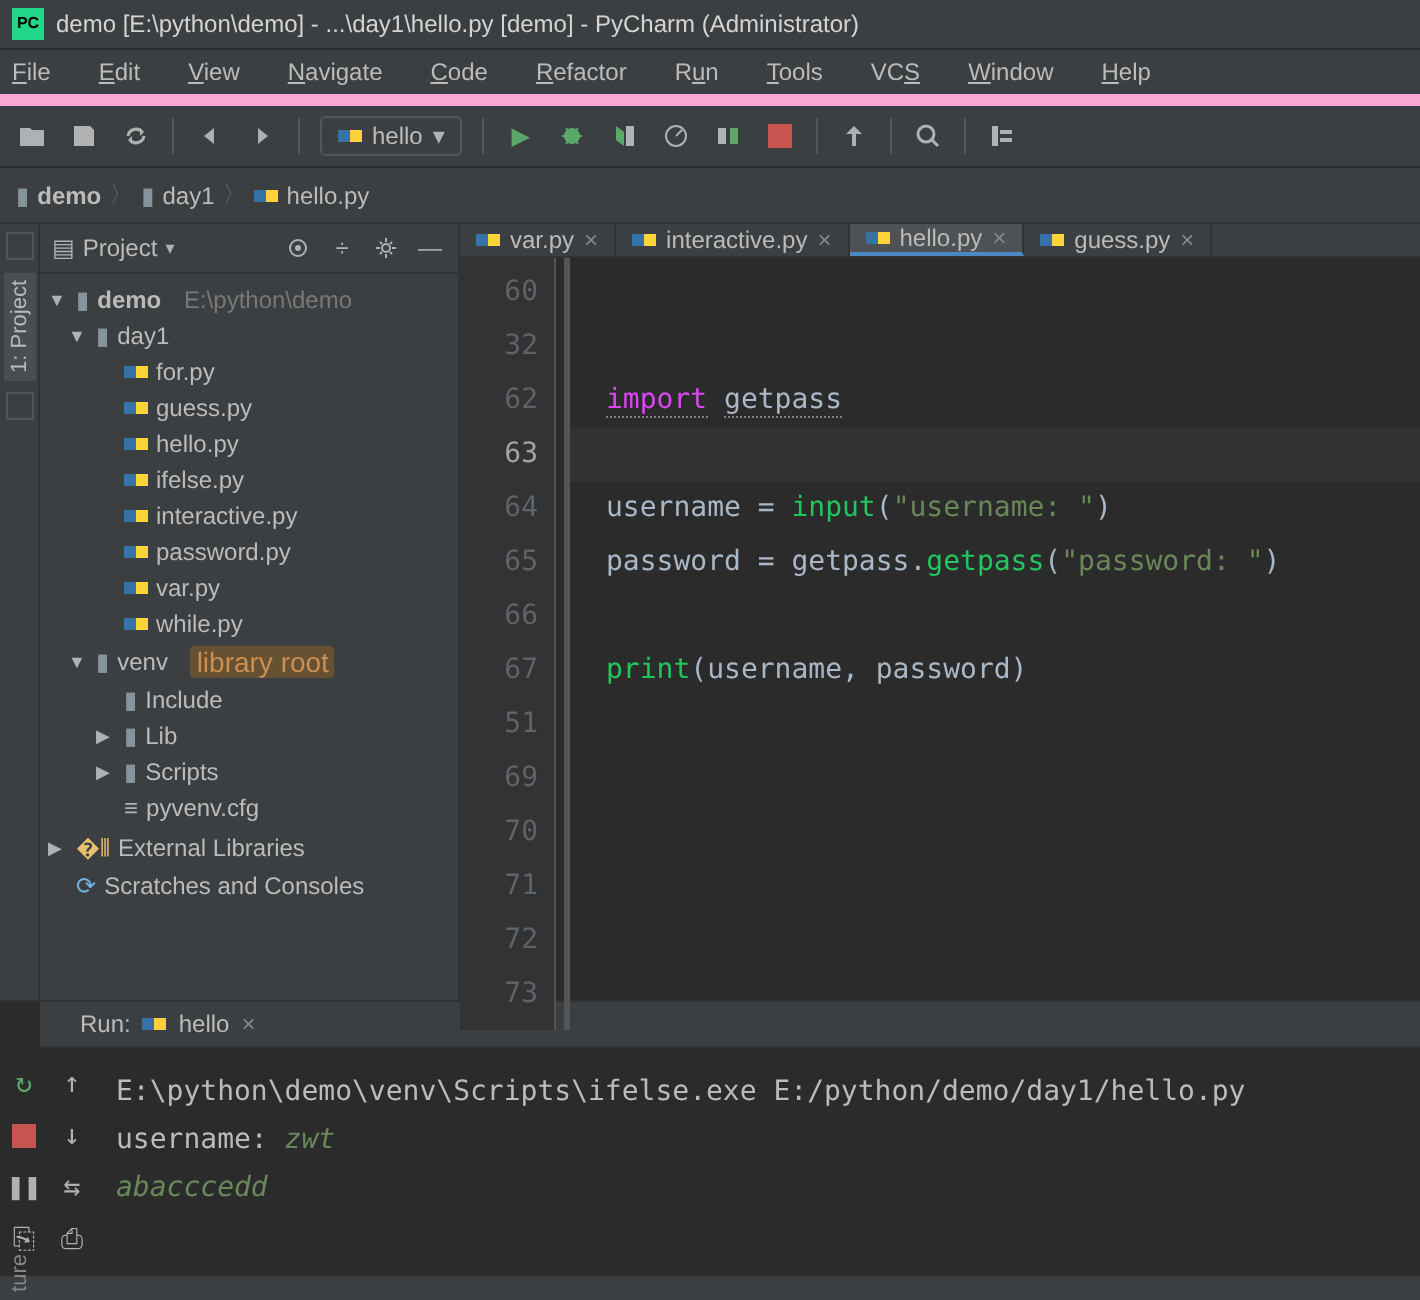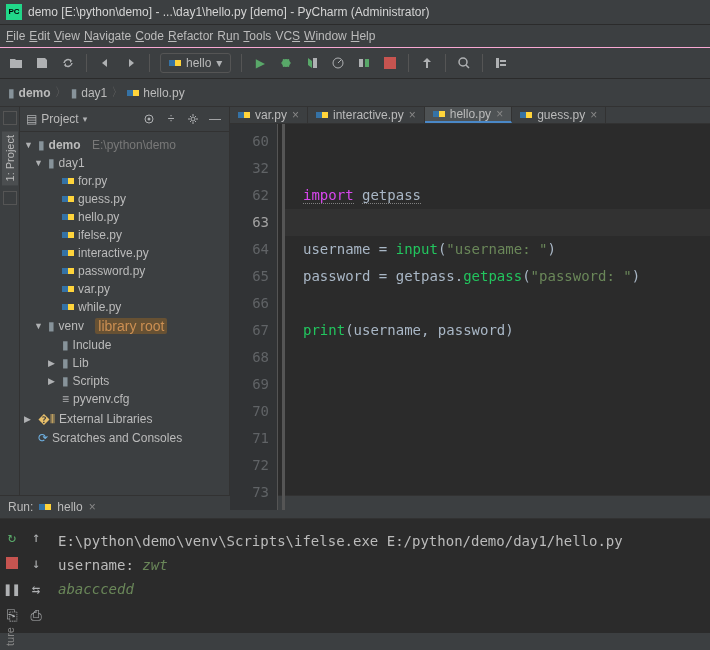--- a/index.html
+++ b/index.html
@@ -1,19 +1,19 @@
 <!DOCTYPE html>
 <html><head>
 <meta charset="utf-8">
 <style>
 * { margin: 0; padding: 0; box-sizing: border-box; }
 body { font-family: "Segoe UI", Arial, sans-serif; font-size: 12px; background: #3c3f41; color: #bbbbbb; width: 710px; height: 650px; overflow: hidden; }
 .title-bar { background: #3c3f41; padding: 4px 6px; display: flex; align-items: center; color: #d4d4d4; border-bottom: 1px solid #2b2b2b; }
 .title-bar .pc-icon { width: 16px; height: 16px; background: #21d789; color: #000; font-size: 8px; font-weight: bold; text-align: center; line-height: 16px; margin-right: 6px; }
-.menu-bar { background: #3c3f41; padding: 4px 6px; display: flex; gap: 4px; color: #bbbbbb; border-bottom: 1px solid #f9a8d4; }
+.menu-bar { background: #3c3f41; padding: 4px 6px; display: flex; gap: 24px; color: #bbbbbb; border-bottom: 6px solid #f9a8d4; }
 .menu-bar span { cursor: pointer; }
 .menu-bar span u { text-decoration: underline; }
 .toolbar { background: #3c3f41; padding: 5px 8px; display: flex; align-items: center; gap: 10px; border-bottom: 1px solid #2b2b2b; }
 .tb-ico { width: 16px; height: 16px; display: inline-flex; align-items: center; justify-content: center; color: #afb1b3; cursor: pointer; }
 .tb-sep { width: 1px; height: 18px; background: #555; }
 .run-select { display: flex; align-items: center; gap: 5px; border: 1px solid #555; border-radius: 3px; padding: 2px 8px; }
 .nav-row { background: #3c3f41; padding: 5px 8px; display: flex; align-items: center; gap: 4px; border-bottom: 1px solid #323232; color: #bbbbbb; }
 .folder-ico { color: #87939a; }
 .main { display: flex; height: 388px; }
 .side-tabs { width: 20px; background: #3c3f41; border-right: 1px solid #323232; display: flex; flex-direction: column; align-items: center; gap: 6px; padding-top: 4px; }
@@ -36,21 +36,21 @@
 .tab.active { background: #4e5254; border-bottom: 2px solid #4a88c7; }
 .tab .x { color: #888; cursor: pointer; }
 .code-area { display: flex; flex: 1; font-family: "Consolas", monospace; font-size: 14px; }
 .gutter { width: 48px; background: #313335; color: #606366; text-align: right; padding: 4px 8px 4px 0; line-height: 27px; border-right: 1px solid #555; }
 .gutter .cur { color: #a3a3a3; }
 .code { flex: 1; padding: 4px 18px; line-height: 27px; color: #a9b7c6; border-left: 3px solid #555; margin-left: 4px; position: relative; }
 .code .cur-line { background: #323232; position: absolute; left: 0; right: 0; height: 27px; z-index: 0; }
 .code .line { position: relative; z-index: 1; }
 .kw { color: #d946ef; } .fn { color: #22c55e; } .str { color: #6a8759; } .und { border-bottom: 1px dotted #808080; }
 .run-panel { border-top: 1px solid #323232; background: #2b2b2b; }
-.run-head { background: #3c3f41; padding: 4px 8px; display: flex; align-items: center; gap: 6px; border-bottom: 1px solid #323232; }
+.run-head { background: #3c3f41; padding: 4px 20px; display: flex; align-items: center; gap: 6px; border-bottom: 1px solid #323232; margin-left: 20px; }
 .run-head .x { color: #888; }
 .run-body { display: flex; font-family: "Consolas", monospace; font-size: 14px; padding: 6px 0; min-height: 110px; }
 .run-ctl { width: 24px; display: flex; flex-direction: column; align-items: center; gap: 10px; padding: 4px; }
 .run-ctl2 { width: 24px; display: flex; flex-direction: column; align-items: center; gap: 10px; padding: 4px; color: #afb1b3; }
 .run-ico { width: 16px; height: 16px; display: flex; align-items: center; justify-content: center; cursor: pointer; }
 .run-out { flex: 1; padding: 4px 10px; color: #bbbbbb; line-height: 24px; }
 .run-out .in { color: #6a8759; font-style: italic; }
 .bot-tabs { position: absolute; left: 0; bottom: 0; writing-mode: vertical-rl; transform: rotate(180deg); color: #888; padding: 4px; font-size: 11px; }
 svg { display: block; }
 </style>
@@ -368,21 +368,21 @@
     <div class="code-area">
       <div class="gutter" id="gutter">
           <div>60</div>
           <div>32</div>
           <div>62</div>
           <div class="cur">63</div>
           <div>64</div>
           <div>65</div>
           <div>66</div>
           <div>67</div>
-          <div>68</div>
+          <div>51</div>
           <div>69</div>
           <div>70</div>
           <div>71</div>
           <div>72</div>
           <div>73</div>
         </div>
       <div class="code">
         <div class="cur-line" style="top:calc(4px + 27px*3)"></div>
         <div class="line">&nbsp;</div>
         <div class="line">&nbsp;</div>

